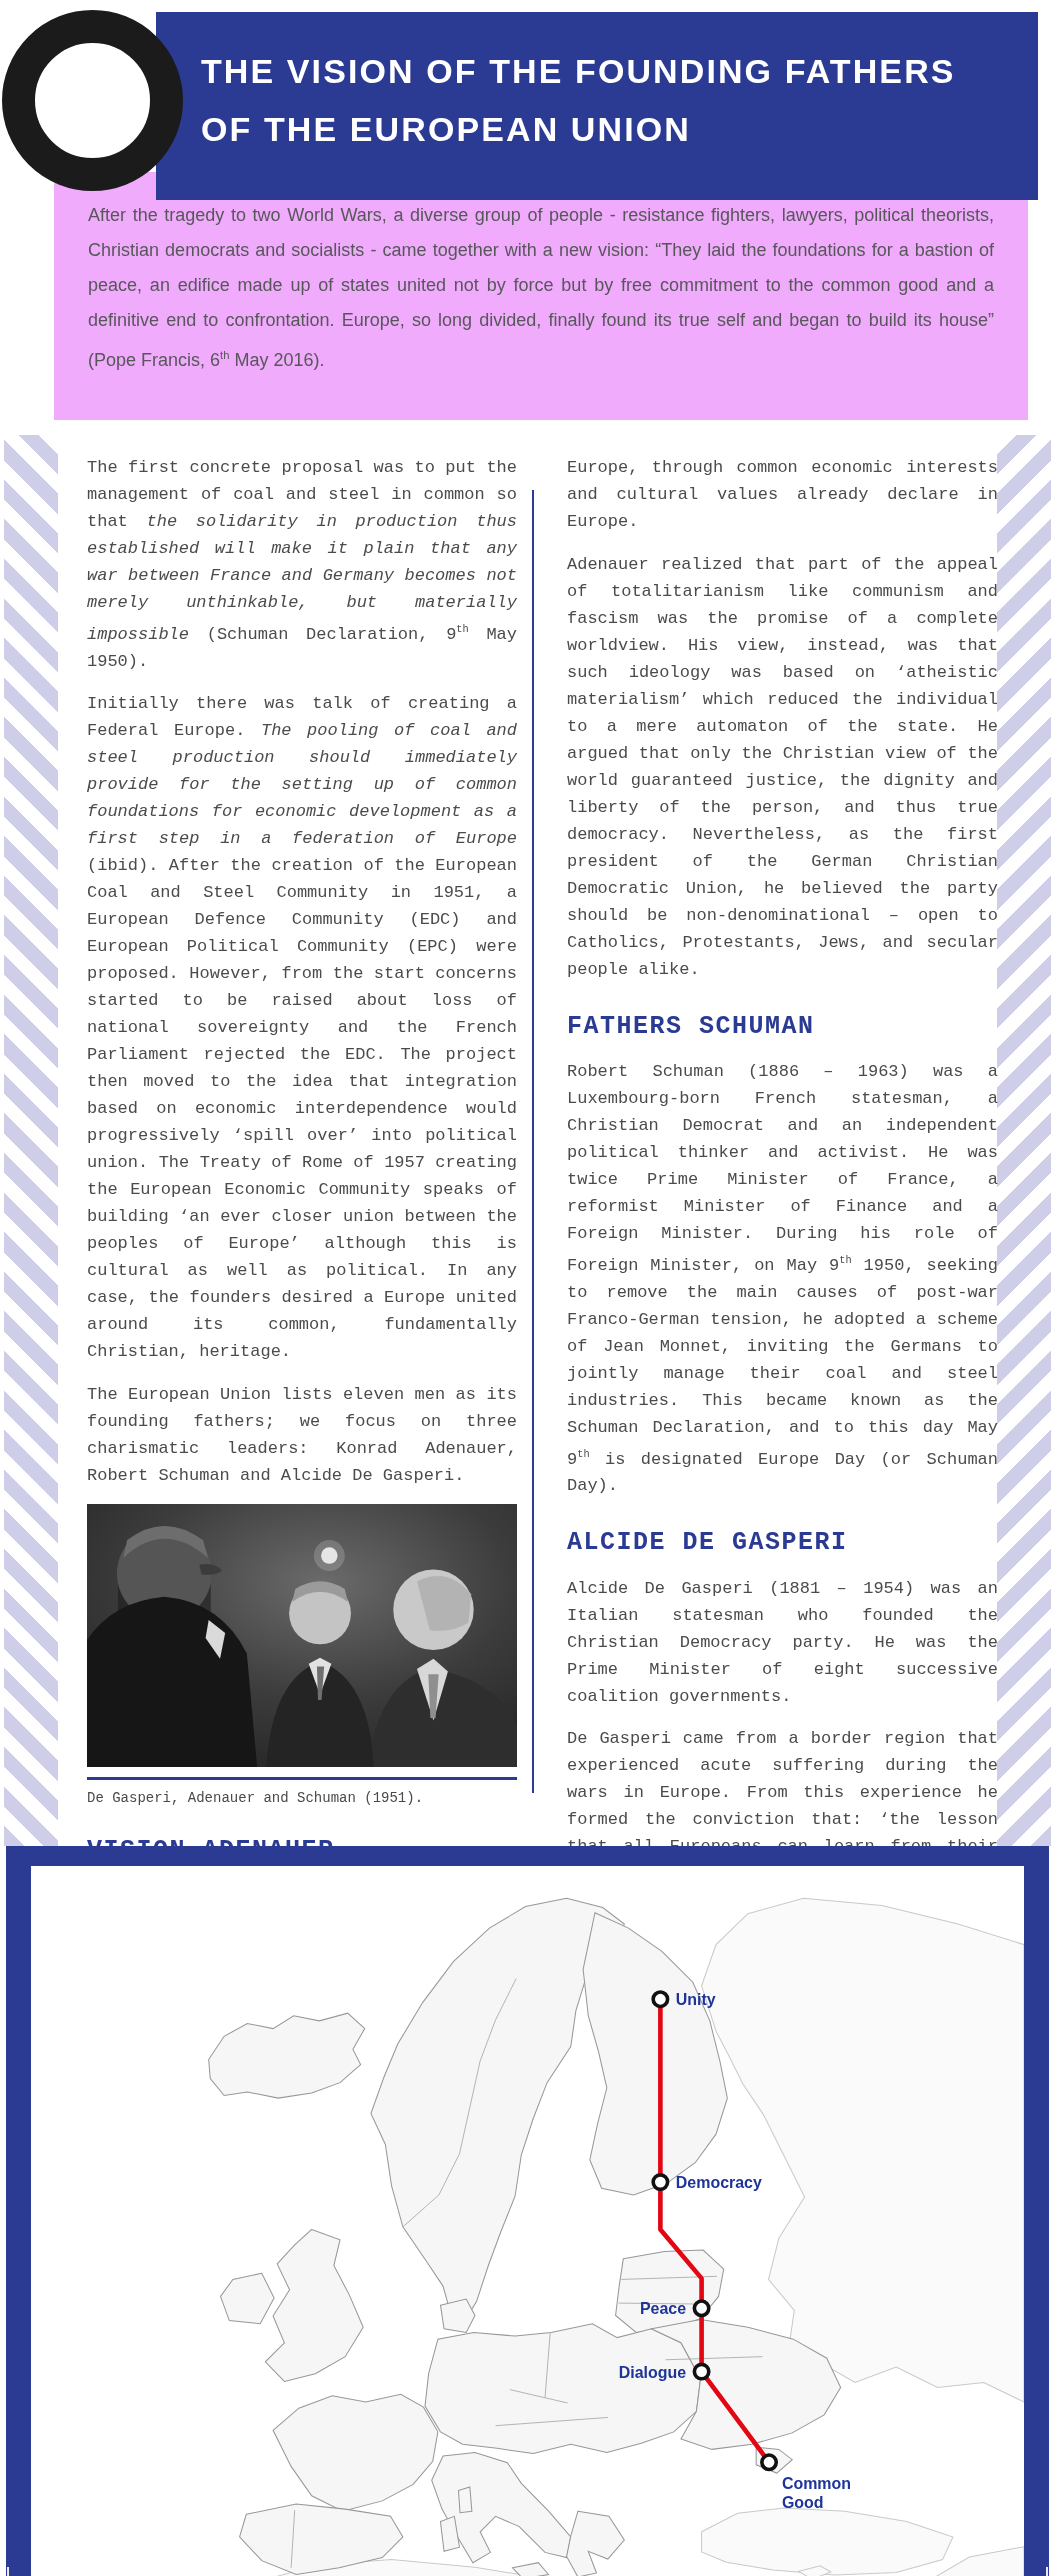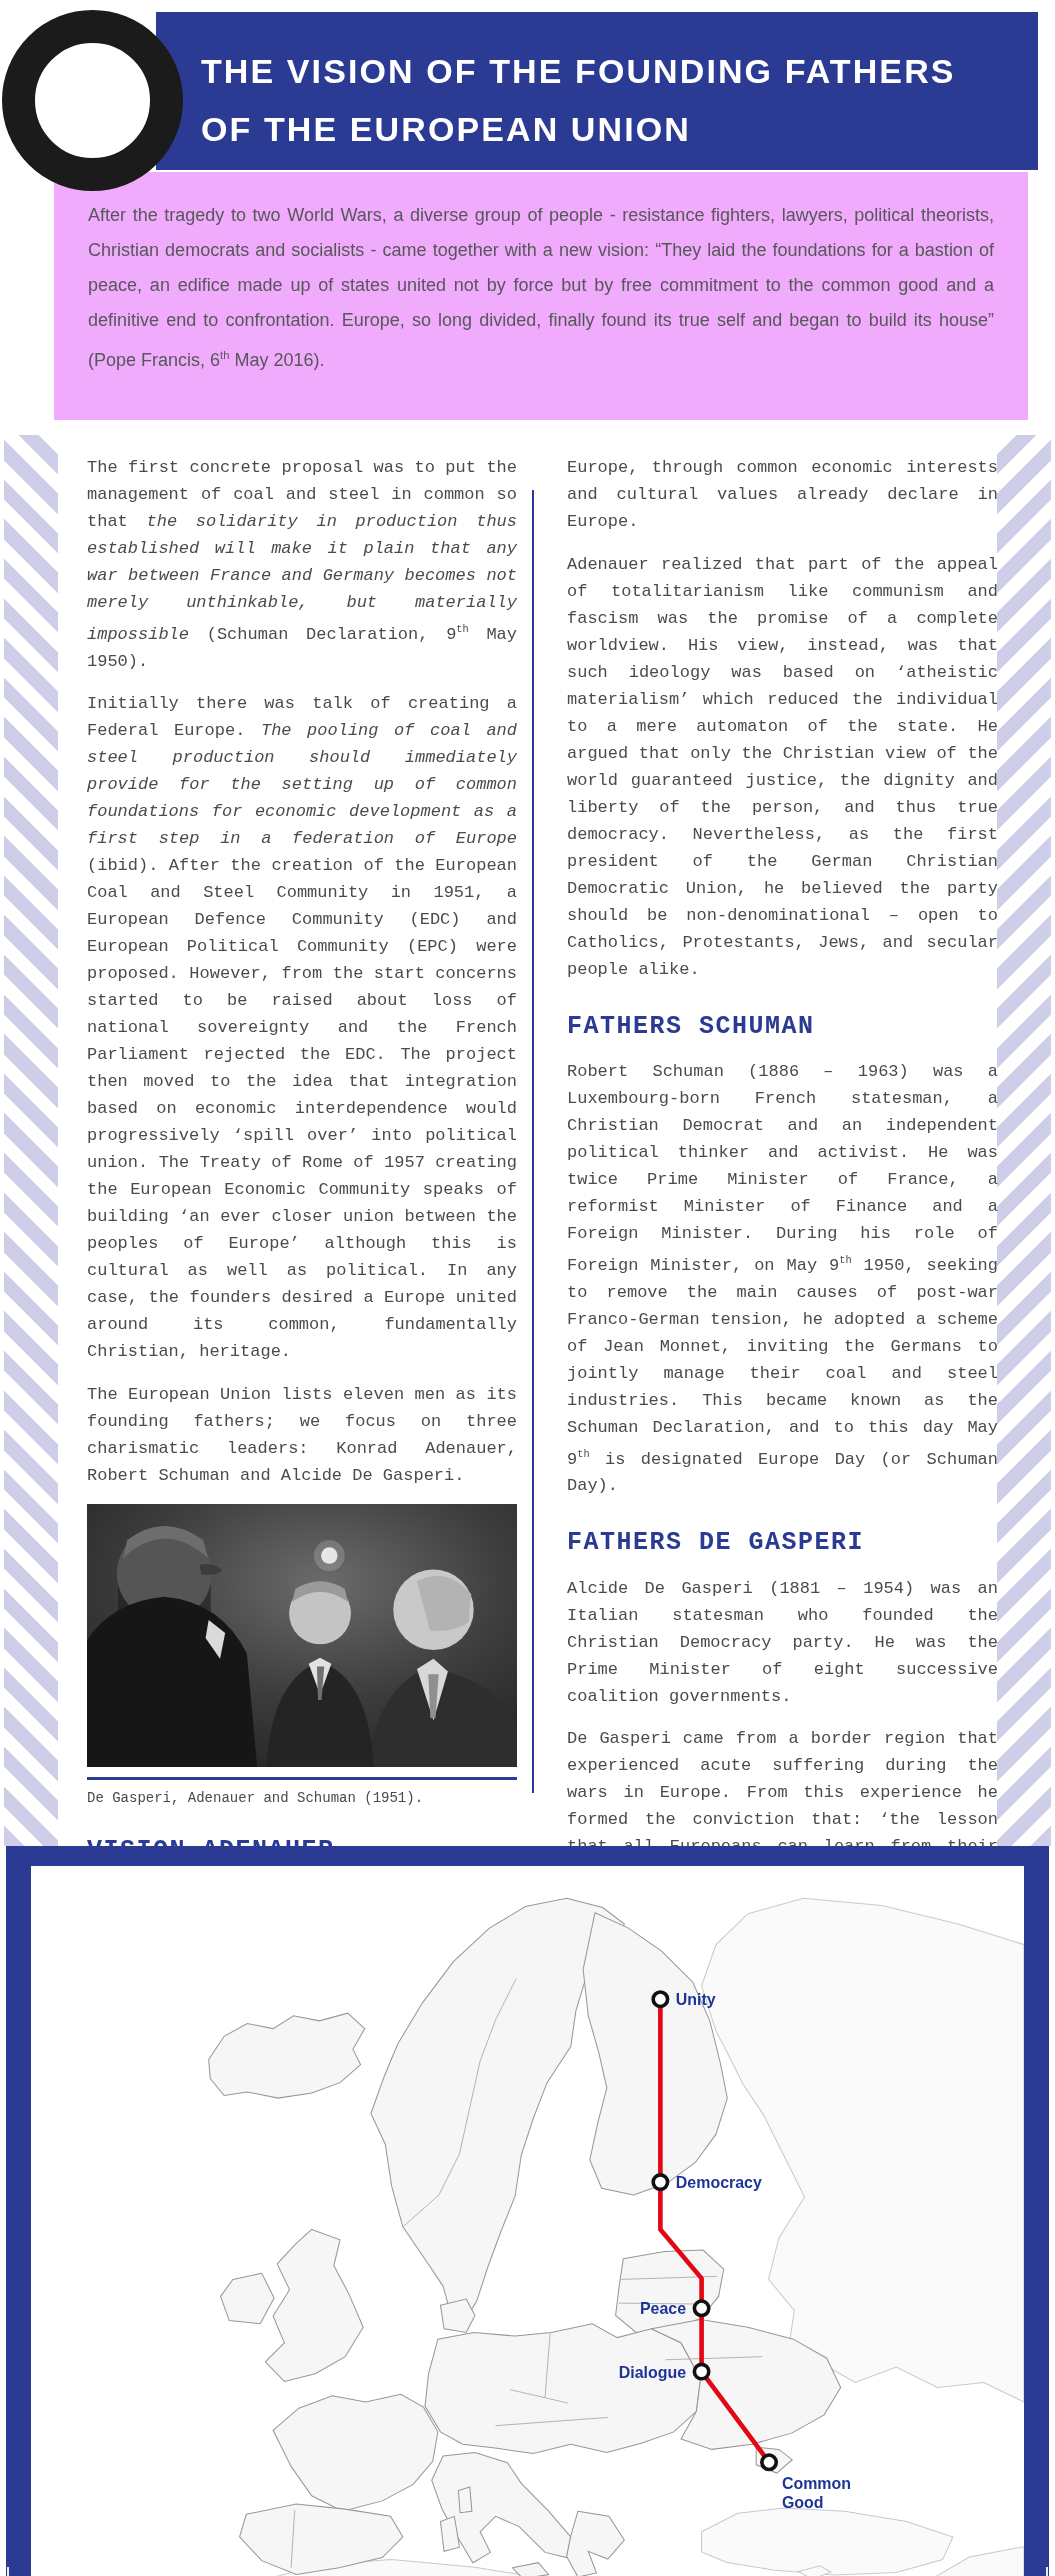--- a/index.html
+++ b/index.html
@@ -10,21 +10,21 @@
   .stripes{position:absolute;top:435px;height:1411px;width:54px;z-index:1;}
   .stripes.left{left:4.1px;background:repeating-linear-gradient(45deg,#cfcee9 0 14.4px,transparent 14.4px 28px);}
   .stripes.right{right:4.1px;background:repeating-linear-gradient(-45deg,#cfcee9 0 14.4px,transparent 14.4px 28px);}
 
   
   .ring{position:absolute;left:2.1px;top:10.3px;width:115px;height:115px;
         width:181px;height:181px;box-sizing:border-box;border:33px solid #1b1b1b;
         border-radius:50%;background:#fff;z-index:5;}
 
   
-  .header-box{position:absolute;left:156px;top:12px;width:882px;height:158px;
+  .header-box{position:absolute;left:156px;top:12px;width:882px;height:188px;
         background:#2b3a92;z-index:4;color:#fff;}
   .header-title{margin:30px 0 0 45px;font-size:34px;font-weight:bold;letter-spacing:2.1px;
         line-height:58px;font-stretch:condensed;}
 
   
   .intro-box{position:absolute;left:54px;top:172px;width:974px;height:248px;
         background:#f0abfc;z-index:2;box-sizing:border-box;padding:26px 34px 0 34px;}
   .intro-text{font-size:18px;line-height:35px;color:#57575a;text-align:justify;margin:0;}
   .intro-text sup{font-size:11.3px;}
 
@@ -132,21 +132,21 @@
     <h2 class="section-heading">VISION ADENAUER</h2>
   </div>
 
   <div class="col col-right">
     <p class="body-p">Europe, through common economic interests and cultural values already declare in Europe.</p>
     <p class="body-p">Adenauer realized that part of the appeal of totalitarianism like communism and fascism was the promise of a complete worldview. His view, instead, was that such ideology was based on ‘atheistic materialism’ which reduced the individual to a mere automaton of the state. He argued that only the Christian view of the world guaranteed justice, the dignity and liberty of the person, and thus true democracy.  Nevertheless, as the first president of the German Christian Democratic Union, he believed the party should be non-denominational – open to Catholics, Protestants, Jews, and secular people alike.</p>
 
     <h2 class="section-heading">FATHERS SCHUMAN</h2>
     <p class="body-p"><span>Robert Schuman (1886 – 1963) was a Luxembourg-born French statesman, a Christian Democrat and an independent political thinker and activist. He was twice Prime Minister of France, a reformist Minister of Finance and a Foreign Minister. During his role of Foreign Minister, on May 9</span><sup>th</sup><span> 1950, seeking to remove the main causes of post-war Franco-German tension, he adopted a scheme of Jean Monnet, inviting the Germans to jointly manage their coal and steel industries. This became known as the Schuman Declaration, and to this day May 9</span><sup>th</sup><span> is designated Europe Day (or Schuman Day).</span></p>
 
-    <h2 class="section-heading">FATHERS DE GASPERI</h2>
+    <h2 class="section-heading">ALCIDE DE GASPERI</h2>
     <p class="body-p">Alcide De Gasperi (1881 – 1954) was an Italian statesman who founded the Christian Democracy party. He was the Prime Minister of eight successive coalition governments.</p>
     <p class="body-p">De Gasperi came from a border region that experienced acute suffering during the wars in Europe. From this experience he formed the conviction that: ‘the lesson that all Europeans can learn from their tumultuous past is that the future will not be built through force, nor through a desire to conquer, but by the patient application of the democratic method, the constructive spirit of agreement, and by respect for freedom.’</p>
     <p class="body-p">The Catholic Church has begun the process to declare both Adenauer and Schuman as saints.</p>
   </div>
 
   <section class="map-panel">
     <div class="map-inner">
       <svg viewBox="0 0 1928 1383" role="img">
 
         <g>

